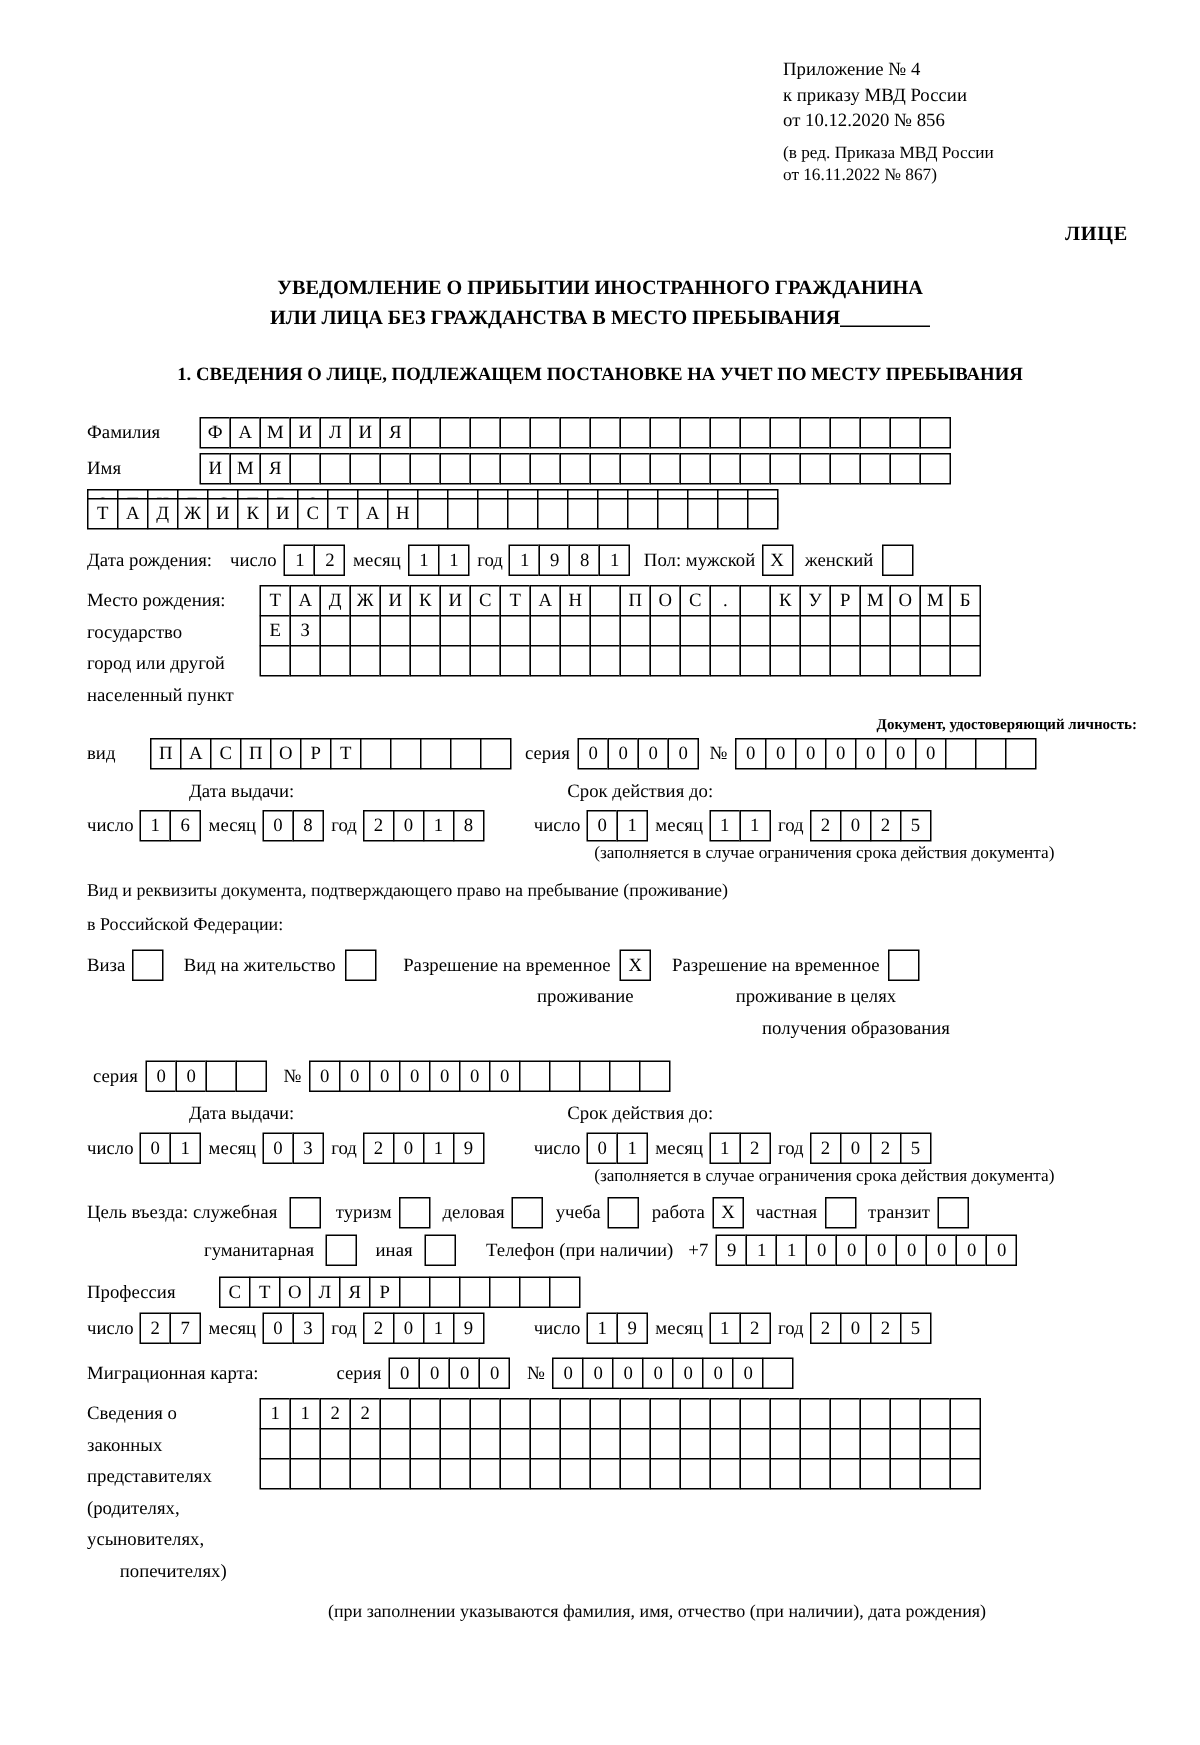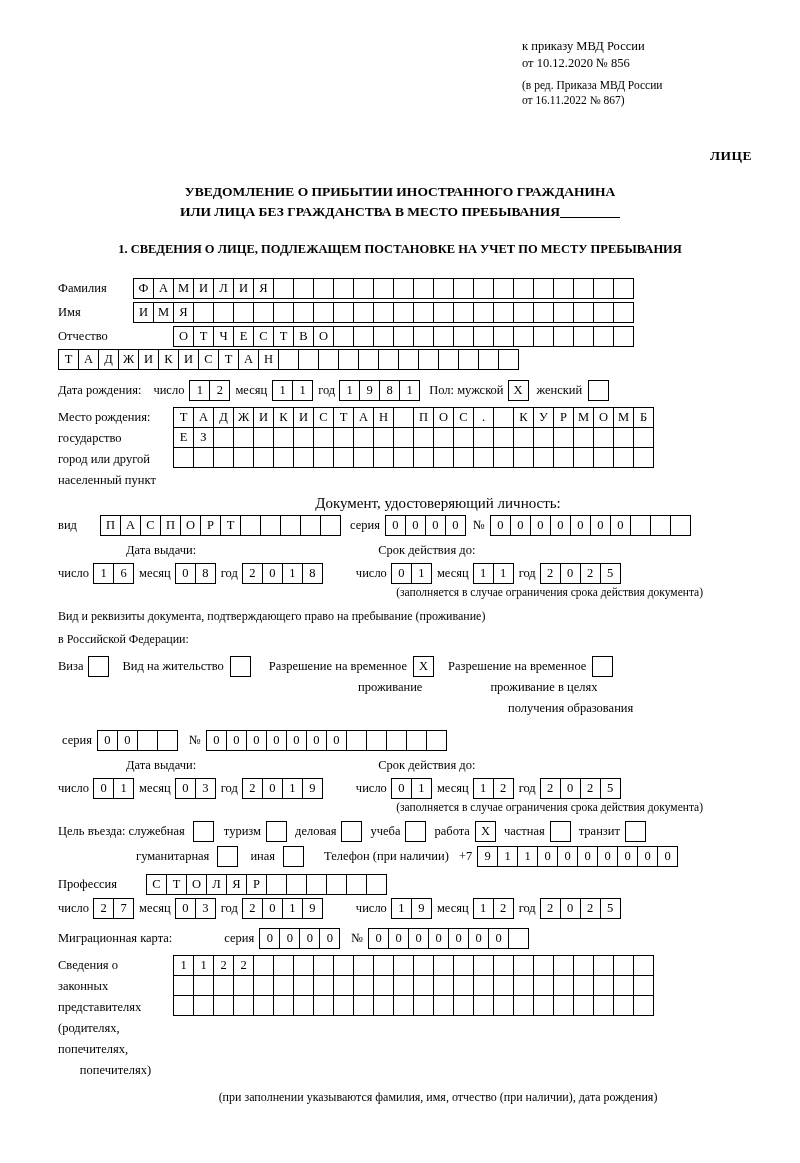--- a/index.html
+++ b/index.html
@@ -43,28 +43,29 @@
   }
   .mini{
     display:inline-block;width:21px;height:21px;border:1px solid #000;
     box-sizing:border-box;text-align:center;line-height:19px;font-size:12.5px;
     vertical-align:middle;
   }
   .flexrow{display:flex;align-items:center;}
   .flexrow > *{flex:none;}
   .note{font-size:11.5px;}
   .center{text-align:center;}
-  .docline{font-weight:normal;font-size:15px;}
+  .docline{font-weight:bold;font-size:10px;text-align:right;}
 </style>
 </head>
 <body>
 
 <div class="page">
 
   <div class="hdr">
+    <div>Приложение № 4</div>
     <div>к приказу МВД России</div>
     <div>от 10.12.2020 № 856</div>
     <div class="gap"></div>
     <div class="small">(в ред. Приказа МВД России</div>
     <div class="small">от 16.11.2022 № 867)</div>
   </div>
 
   <div class="forma">ЛИЦЕ</div>
 
   <div class="title">
@@ -132,24 +133,20 @@
           <div class="c"></div>
           <div class="c"></div>
           <div class="c"></div>
           <div class="c"></div>
           <div class="c"></div>
           <div class="c"></div>
         </div>
     </div>
 
     <div class="row">
-      <div style="width:115px;">
-        <div class="lbl">Отчество</div>
-        <div class="lbl small" style="line-height:18px;">(при наличии)</div>
-      </div>
       <div class="cells" id="patronymic-cells">
           <div class="c">О</div>
           <div class="c">Т</div>
           <div class="c">Ч</div>
           <div class="c">Е</div>
           <div class="c">С</div>
           <div class="c">Т</div>
           <div class="c">В</div>
           <div class="c">О</div>
           <div class="c"></div>
@@ -601,21 +598,21 @@
           <div class="c"></div>
         </span>
     </div>
 
     <div class="row" style="margin-top:6px;">
       <div style="width:115px;">
         <div class="lbl">Сведения о</div>
         <div class="lbl" style="line-height:21px;">законных</div>
         <div class="lbl" style="line-height:21px;">представителях</div>
         <div class="lbl" style="line-height:21px;">(родителях,</div>
-        <div class="lbl" style="line-height:21px;">попечителях,</div>
+        <div class="lbl" style="line-height:21px;">усыновителях,</div>
         <div class="lbl" style="line-height:21px;text-align:center;">попечителях)</div>
       </div>
       <div>
         <div class="cells" id="lr-row1">
             <div class="c">1</div>
             <div class="c">1</div>
             <div class="c">2</div>
             <div class="c">2</div>
             <div class="c"></div>
             <div class="c"></div>

